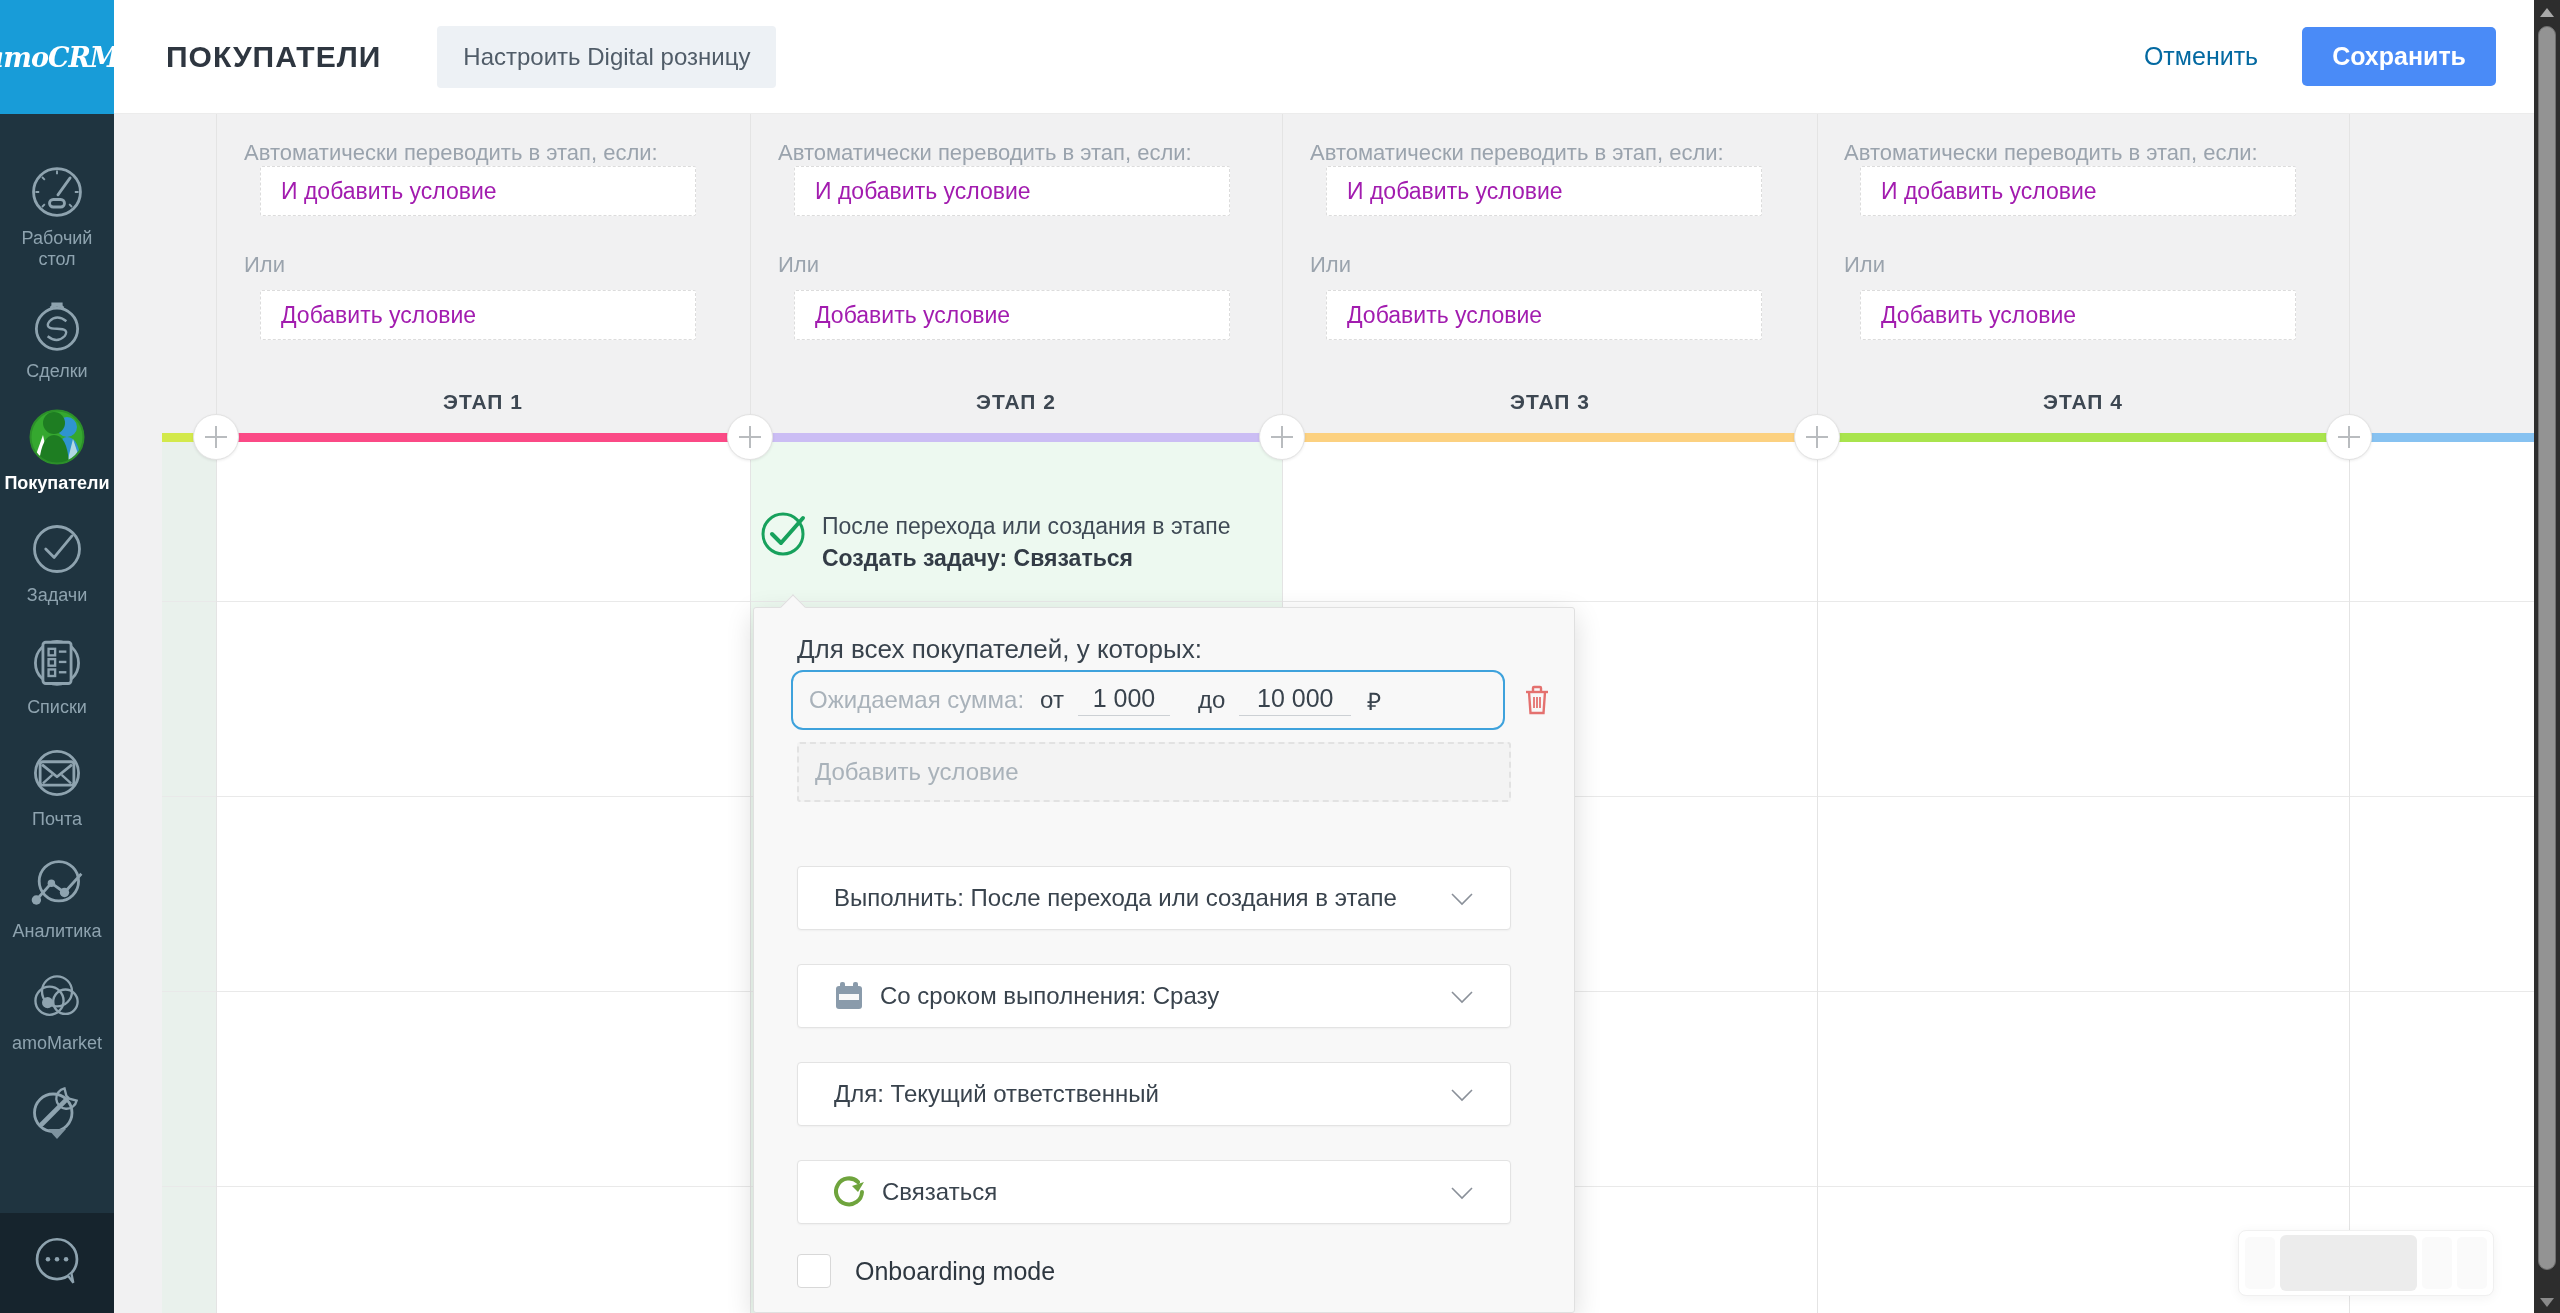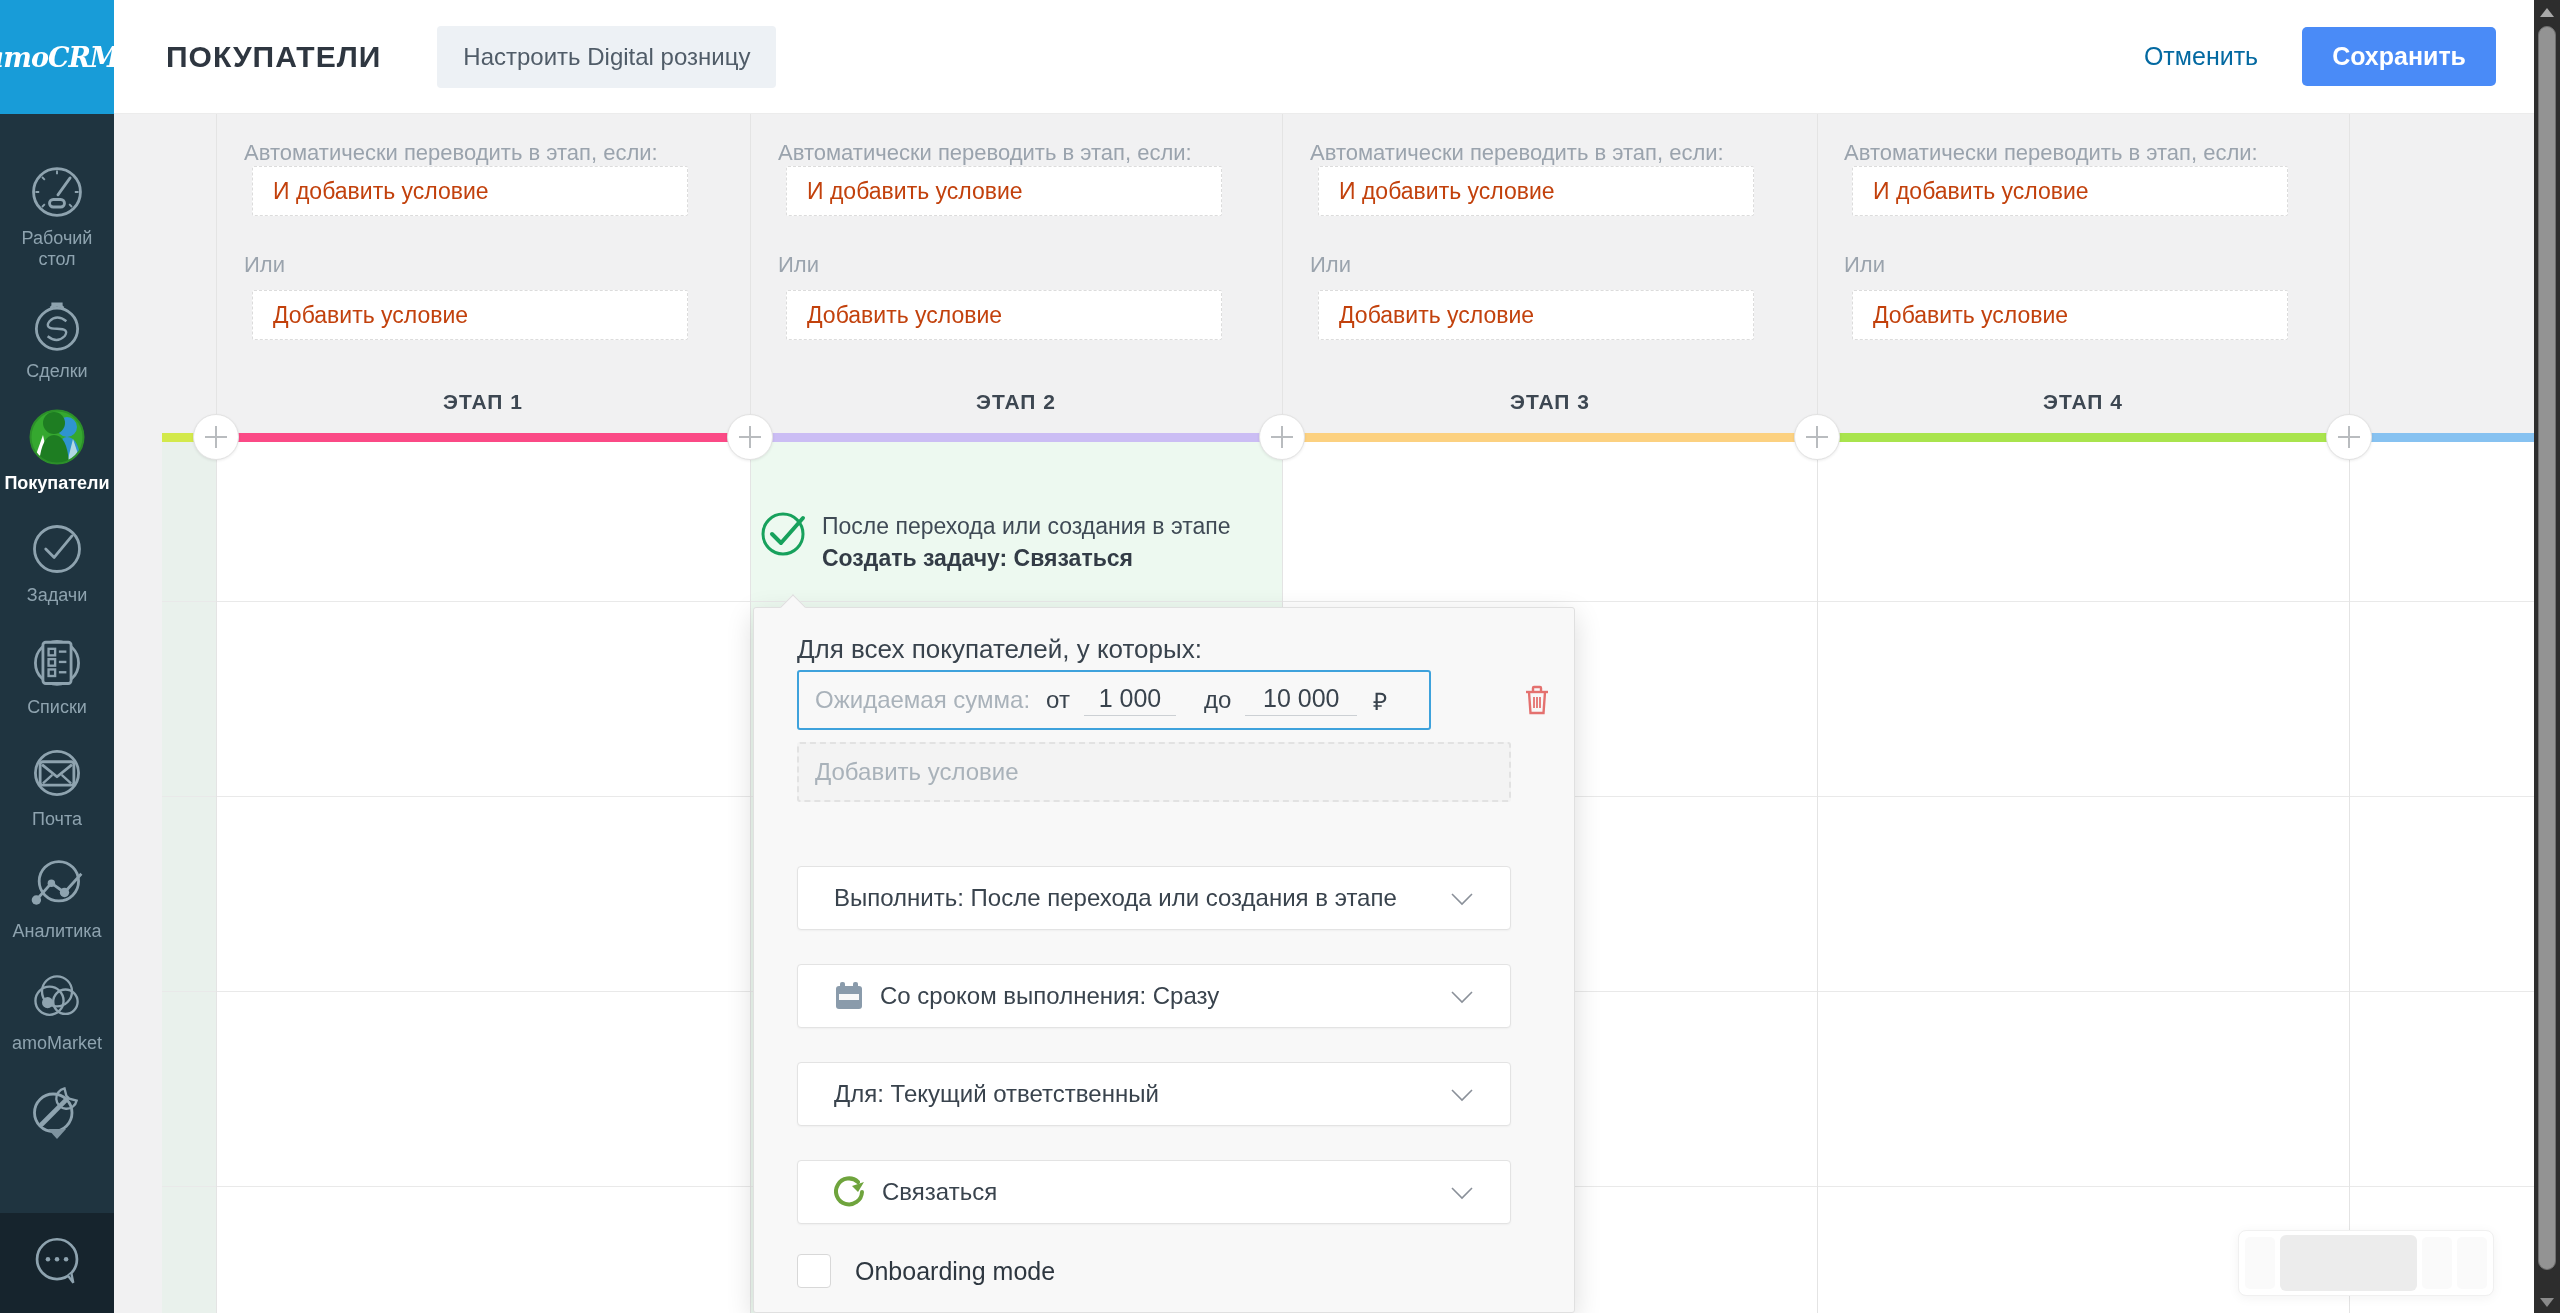--- a/index.html
+++ b/index.html
@@ -29,22 +29,22 @@
 
   
   .board { position:absolute; left:114px; top:114px; width:2446px; height:1199px; overflow:hidden; background:#f1f1f2;margin-left:48px; }
   .col-tint { position:absolute; top:328px; height:871px; }
   .col-white { position:absolute; top:328px; height:871px; background:#ffffff; }
   .v-sep { position:absolute; top:0; width:1px; height:1199px; background:#e4e4e4; }
   .row-line { position:absolute; left:0; width:2446px; height:1px; background:#e9e9e9; }
 
   .colhead { position:absolute; top:0; width:470px; }
   .colhead-label { position:absolute; left:0; top:26px; font-size:22px; color:#9aa3ad; white-space:nowrap; }
-  .cond-input { position:absolute; left:8px; width:436px; height:50px; background:#fff; border:1px dashed #dcdcdc; border-radius:2px;
-                display:flex; align-items:center; padding-left:20px; font-size:23px; color:#c2410c; cursor:text; }
+  .cond-input { position:absolute; left:16px; width:436px; height:50px; background:#fff; border:1px dashed #dcdcdc; border-radius:2px;
+                display:flex; align-items:center; padding-left:20px; font-size:23px; color:#a21caf; cursor:text; }
   .or-label { position:absolute; left:0; top:138px; font-size:22px; color:#9aa3ad; }
 
   .stage-title { position:absolute; top:276px; transform:translateX(-50%); font-size:21px; font-weight:bold; color:#3d4752; letter-spacing:1px; white-space:nowrap; cursor:pointer; }
   .stage-line { position:absolute; top:319px; height:9px; }
   .plus-btn { position:absolute; top:300px; width:46px; height:46px; background:#fff; border:1px solid #e2e2e2; border-radius:50%;
               box-shadow:0 1px 3px rgba(0,0,0,0.08); cursor:pointer; z-index:5; }
   .plus-btn::before, .plus-btn::after { content:""; position:absolute; background:#b9bcbf; }
   .plus-btn::before { left:11px; top:21px; width:22px; height:2px; }
   .plus-btn::after { left:21px; top:11px; width:2px; height:22px; }
 
@@ -53,21 +53,21 @@
           display:flex; align-items:center; padding:0 13px; font-size:21px; color:#434e59; cursor:pointer; z-index:6; }
   .card-check { position:absolute; left:596px; top:392px; z-index:6; }
   .card-text1 { position:absolute; left:660px; top:399px; font-size:23px; color:#3f4a55; z-index:6; }
   .card-text2 { position:absolute; left:660px; top:431px; font-size:23px; font-weight:bold; color:#333c46; z-index:6; }
 
   
   .modal { position:absolute; left:591px; top:493px; width:822px; height:706px; background:#f8f8f8; border:1px solid #e0e0e0; border-radius:3px;
            box-shadow:0 8px 28px rgba(0,0,0,0.14); z-index:10; }
   .modal-notch { position:absolute; left:30px; top:-10px; width:18px; height:18px; background:#f8f8f8; border-left:1px solid #dedede; border-top:1px solid #dedede; transform:rotate(45deg); }
   .modal-heading { position:absolute; left:43px; top:26px; font-size:26px; color:#39434d; }
-  .cond-row { position:absolute; left:43px; top:62px; width:634px; height:60px; border:2px solid #3ea2dc; border-radius:3px;
+  .cond-row { position:absolute; left:37px; top:62px; width:714px; height:60px; border:2px solid #3ea2dc; border-radius:12px;
               display:flex; align-items:center; padding:0 16px; cursor:pointer; }
   .cond-label { font-size:24px; color:#a9b2ba; }
   .cond-word { font-size:24px; color:#39434d; margin-left:16px; }
   .cond-value { font-size:25px; color:#39434d; border-bottom:1px solid #ccd0d4; text-align:center; margin-left:14px; padding:0 10px 2px; cursor:text; }
   .trash-btn { position:absolute; left:769px; top:76px; cursor:pointer; background:none; border:none; }
   .dashed-row { position:absolute; left:43px; top:134px; width:714px; height:60px; border:2px dashed #e2e2e2; border-radius:3px; background:#f3f3f3;
                 display:flex; align-items:center; padding:0 16px; font-size:24px; color:#a9b2ba; cursor:pointer; }
   .dd { position:absolute; left:43px; width:714px; height:64px; background:#fff; border:1px solid #e3e3e3; border-radius:4px;
         box-shadow:0 1px 2px rgba(0,0,0,0.04); display:flex; align-items:center; padding:0 36px; font-size:24px; color:#39434d; cursor:pointer; }
   .dd .dd-chevron { margin-left:auto; }

